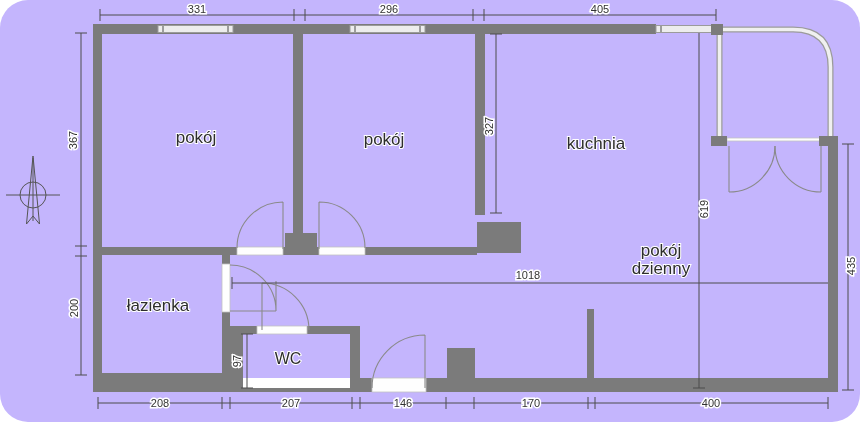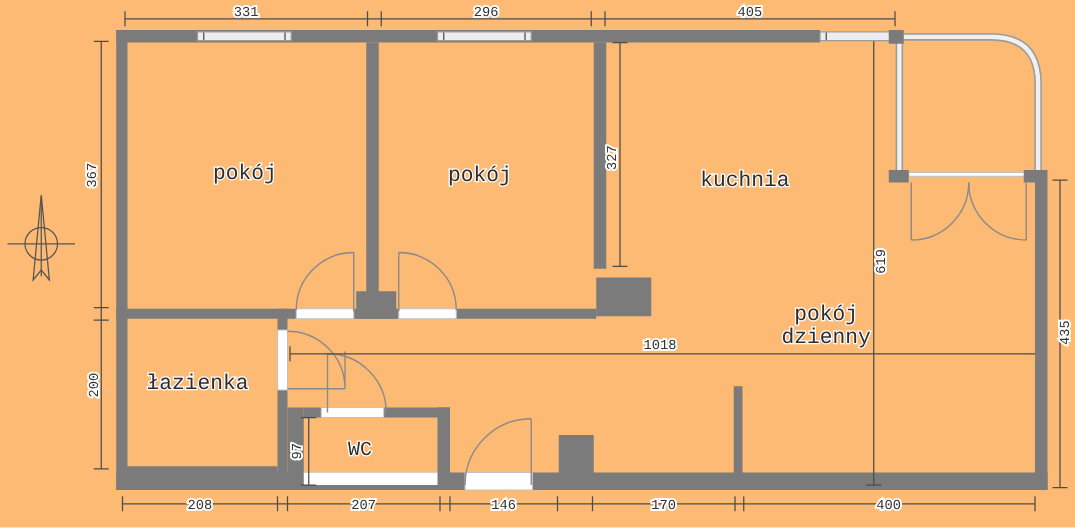--- a/index.html
+++ b/index.html
@@ -1,17 +1,17 @@
 <!DOCTYPE html>
 <html><head>
 <meta charset="utf-8">
 <style>
   html,body{margin:0;padding:0;background:#ffffff;}
-  .stage{position:relative;width:860px;height:422px;background:#fdba74;overflow:hidden;
-         font-family:Liberation Mono, monospace;}
+  .stage{position:relative;width:860px;height:422px;background:#c4b5fd;overflow:hidden;
+         font-family:Liberation Sans, sans-serif;border-radius:28px;}
   svg{display:block;}
   .wall{fill:#7b7b7b;stroke:none;}
   .win{fill:#ededed;stroke:#9b9b9b;stroke-width:1;}
   .thr{fill:#fefefe;stroke:#c2c2c2;stroke-width:0.8;}
   .door{fill:none;stroke:#8a8a8a;stroke-width:1.1;}
   .dim{fill:none;stroke:#4c4c4c;stroke-width:1;}
   .glass-outer{fill:none;stroke:#9b9b9b;stroke-width:6;}
   .glass-inner{fill:none;stroke:#f0f0f0;stroke-width:3.5;}
   .compass{fill:none;stroke:#555555;stroke-width:1;}
   .dimtxt{font-size:11px;fill:#333333;text-anchor:middle;

